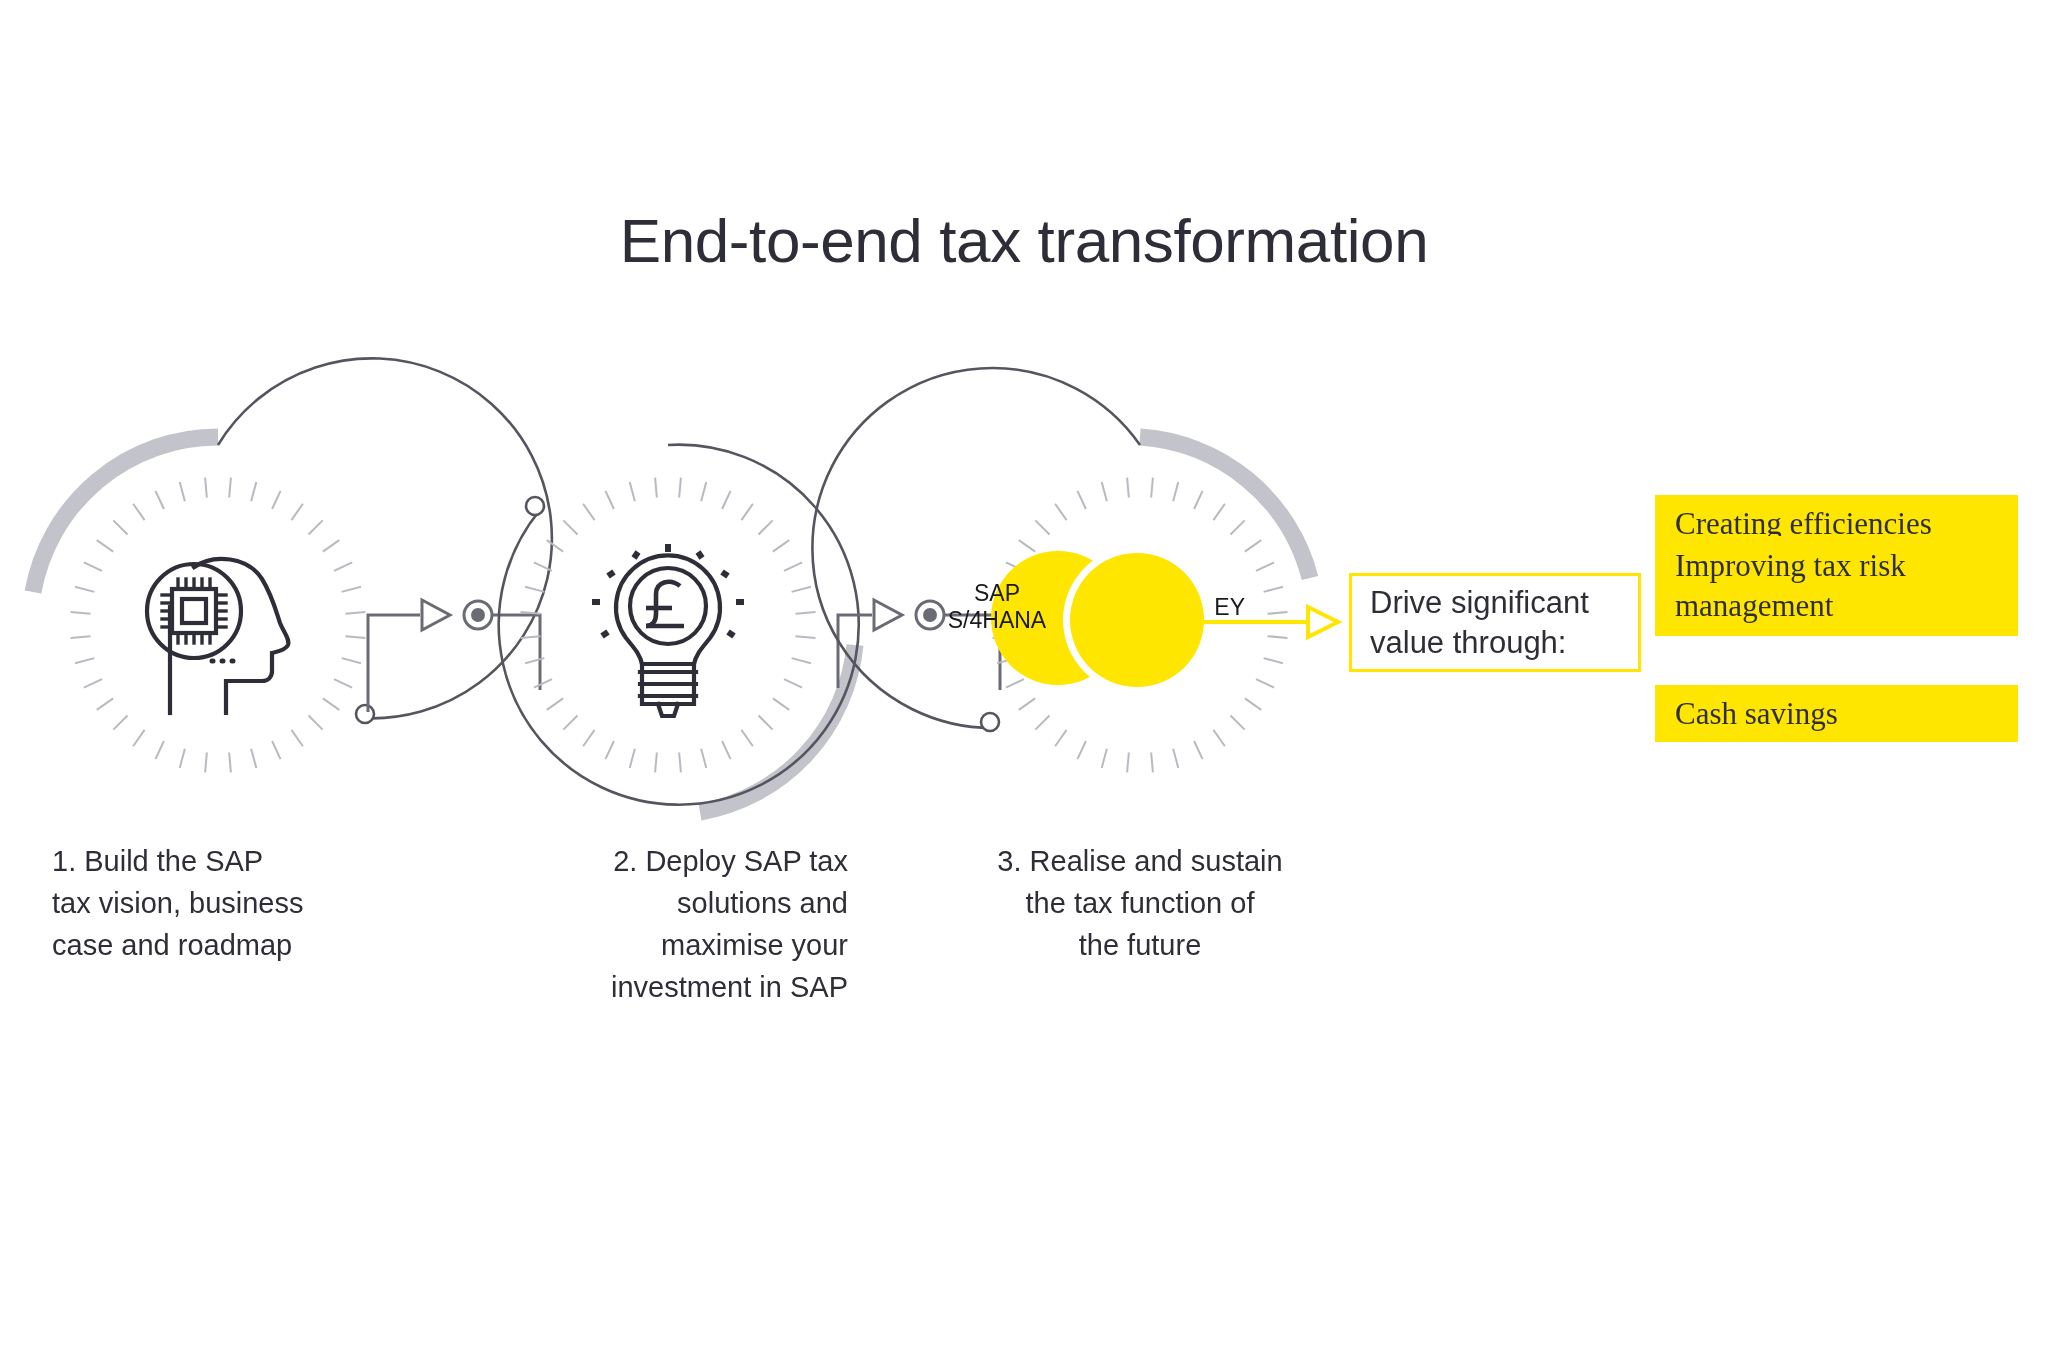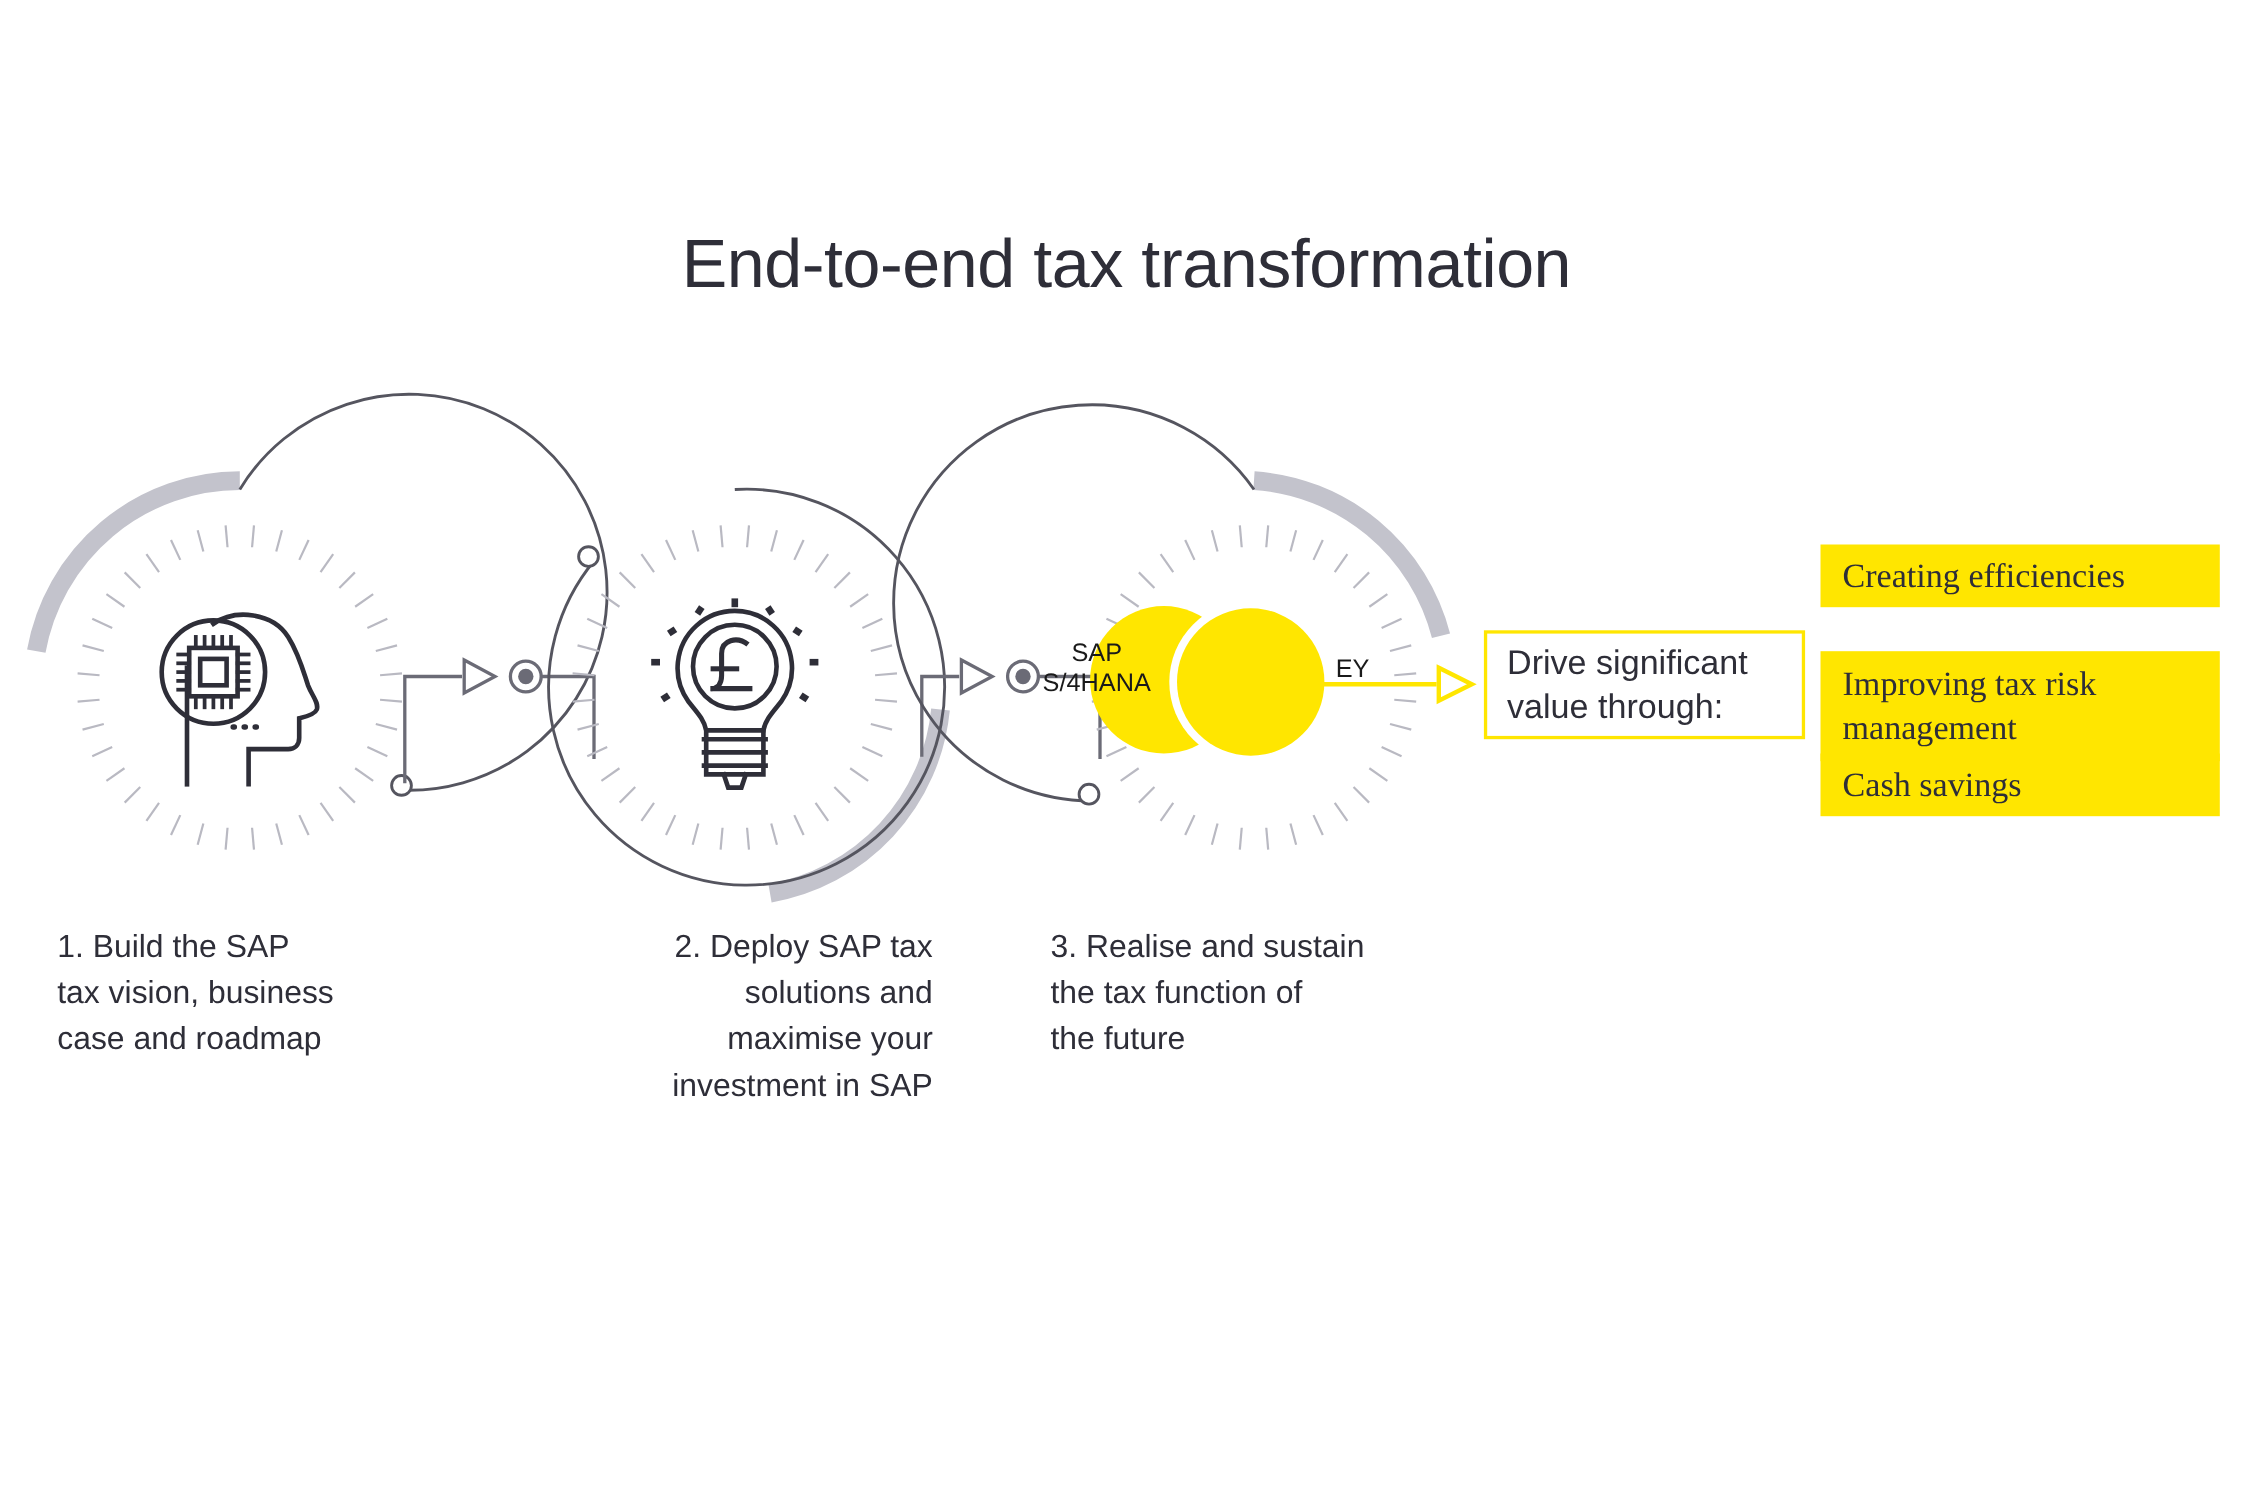--- a/index.html
+++ b/index.html
@@ -103,34 +103,34 @@
     width: 363px;
   }
   .benefit span {
     font-size: 31px;
     line-height: 40px;
     color: #2e2e38;
     white-space: pre-line;
     font-family: Liberation Serif, serif;
   }
   .benefit.b0 { top: 495px; height: 57px; }
-  .benefit.b1 { top: 592px; height: 100px; }
+  .benefit.b1 { top: 536px; height: 100px; }
   .benefit.b2 { top: 685px; height: 57px; }
 
   
   .caption {
     position: absolute;
     font-size: 29px;
     line-height: 42px;
     color: #2e2e38;
     white-space: pre-line;
   }
   .caption.c0 { left: 52px;  top: 840px; width: 350px; }
   .caption.c1 { left: 508px; top: 840px; width: 340px; text-align: right; }
-  .caption.c2 { left: 955px; top: 840px; width: 370px; }
+  .caption.c2 { left: 955px; top: 840px; width: 370px; text-align: center; }
 </style>
 </head>
 <body>
 
 <div id="stage">
 
   <div class="page-title">End-to-end tax transformation</div>
 
   <svg class="scene" viewBox="0 0 2048 1365">
     <defs>

